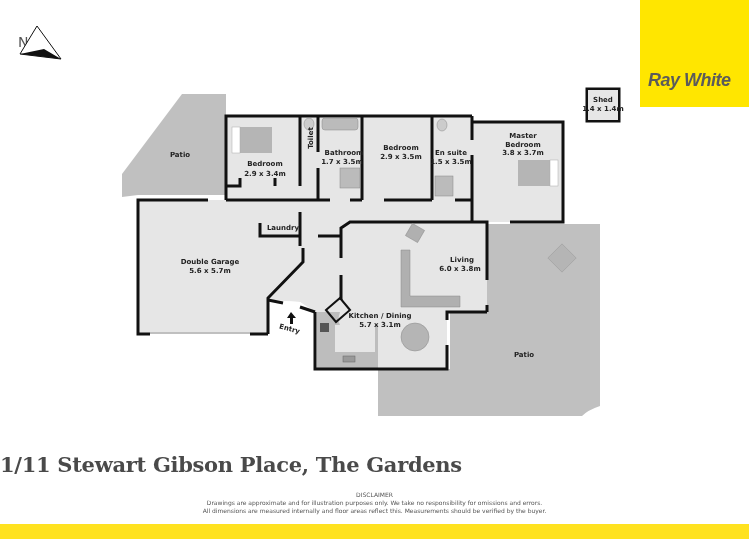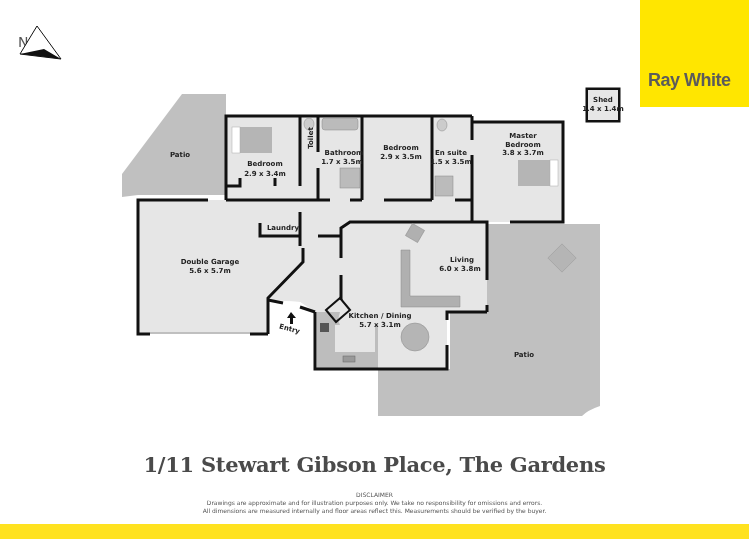--- a/index.html
+++ b/index.html
@@ -1,22 +1,22 @@
 <!DOCTYPE html>
 <html><head>
   <meta charset="utf-8">
   <style>
     html, body { margin:0; padding:0; background:#ffffff; }
     body { width:749px; height:539px; position:relative; overflow:hidden; font-family:"DejaVu Sans", sans-serif; }
     .abs { position:absolute; }
     #logo-box { left:640px; top:0; width:109px; height:107px; background:#ffe600; }
-    #logo-text { left:648px; top:70px; width:100px; font-family:"Liberation Sans", sans-serif; font-weight:bold; font-size:18px; color:#5b5b5b; letter-spacing:-0.5px; }
+    #logo-text { left:648px; top:70px; width:100px; font-family:"Liberation Sans", sans-serif; font-weight:bold; font-style:italic; font-size:18px; color:#5b5b5b; letter-spacing:-0.5px; }
     #floor-svg { left:0; top:0; }
     .room-label { font-family:"DejaVu Sans", sans-serif; font-weight:bold; font-size:7px; fill:#222; text-anchor:middle; }
-    #address { left:0; top:452px; width:749px; text-align:center; font-family:"DejaVu Serif", serif; font-weight:bold; font-size:21px; color:#4a4a4a; letter-spacing:-0.3px; }
+    #address { left:0; top:452px; width:749px; text-align:left; font-family:"DejaVu Serif", serif; font-weight:bold; font-size:21px; color:#4a4a4a; letter-spacing:-0.3px; }
     #disc-title { left:0; top:491px; width:749px; text-align:center; font-family:"DejaVu Sans", sans-serif; font-size:6px; color:#555; }
     .disc-line { left:0; width:749px; text-align:center; font-family:"DejaVu Sans", sans-serif; font-size:6px; color:#555; }
     #footer-bar { left:0; top:524px; width:749px; height:15px; background:#ffe21f; }
   </style>
 </head>
 <body>
 
 <svg id="floor-svg" class="abs" width="749" height="539" viewBox="0 0 749 539">
 
   <g>

